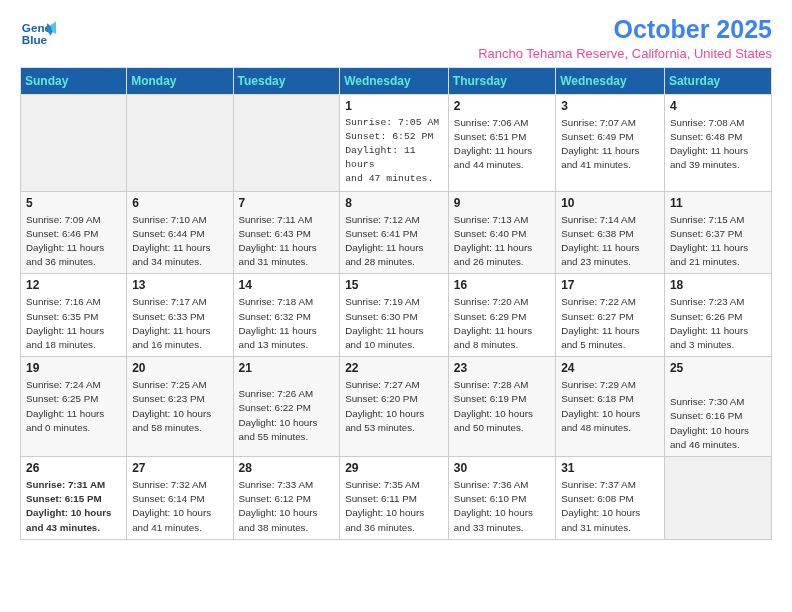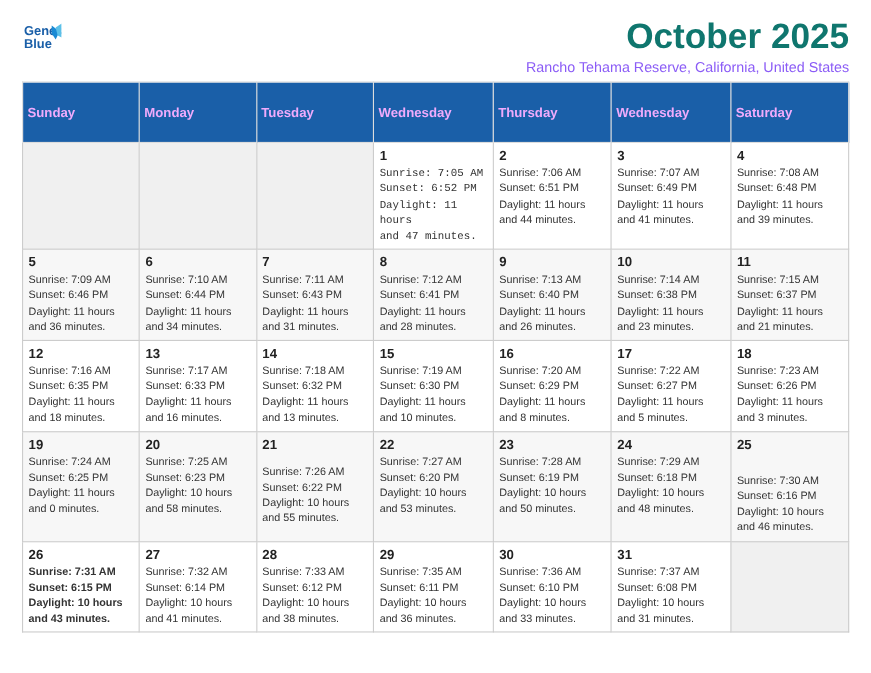--- a/index.html
+++ b/index.html
@@ -25,40 +25,40 @@
       gap: 6px;
     }
     .logo-icon {
       width: 36px;
       height: 36px;
     }
     .title-block {
       text-align: right;
     }
     .month-title {
-      font-size: 32px;
+      font-size: 25px;
       font-weight: bold;
-      color: #0f766e;
+      color: #3b82f6;
       line-height: 1.1;
     }
     .subtitle {
       font-size: 13px;
-      color: #8b5cf6;
+      color: #ec4899;
       margin-top: 2px;
     }
     .calendar {
       width: 100%;
       border-collapse: collapse;
       margin-top: 6px;
       font-size: 10.5px;
     }
     .calendar thead tr th {
       background-color: #1a5fa8;
-      color: #f0abfc;
-      padding: 20px 4px;
+      color: #5eead4;
+      padding: 6px 4px;
       text-align: left;
       font-size: 12px;
       font-weight: bold;
       border: 1px solid #ddd;
     }
     .calendar tbody tr td {
       vertical-align: top;
       border: 1px solid #ccc;
       padding: 4px 5px;
       width: 113px;

